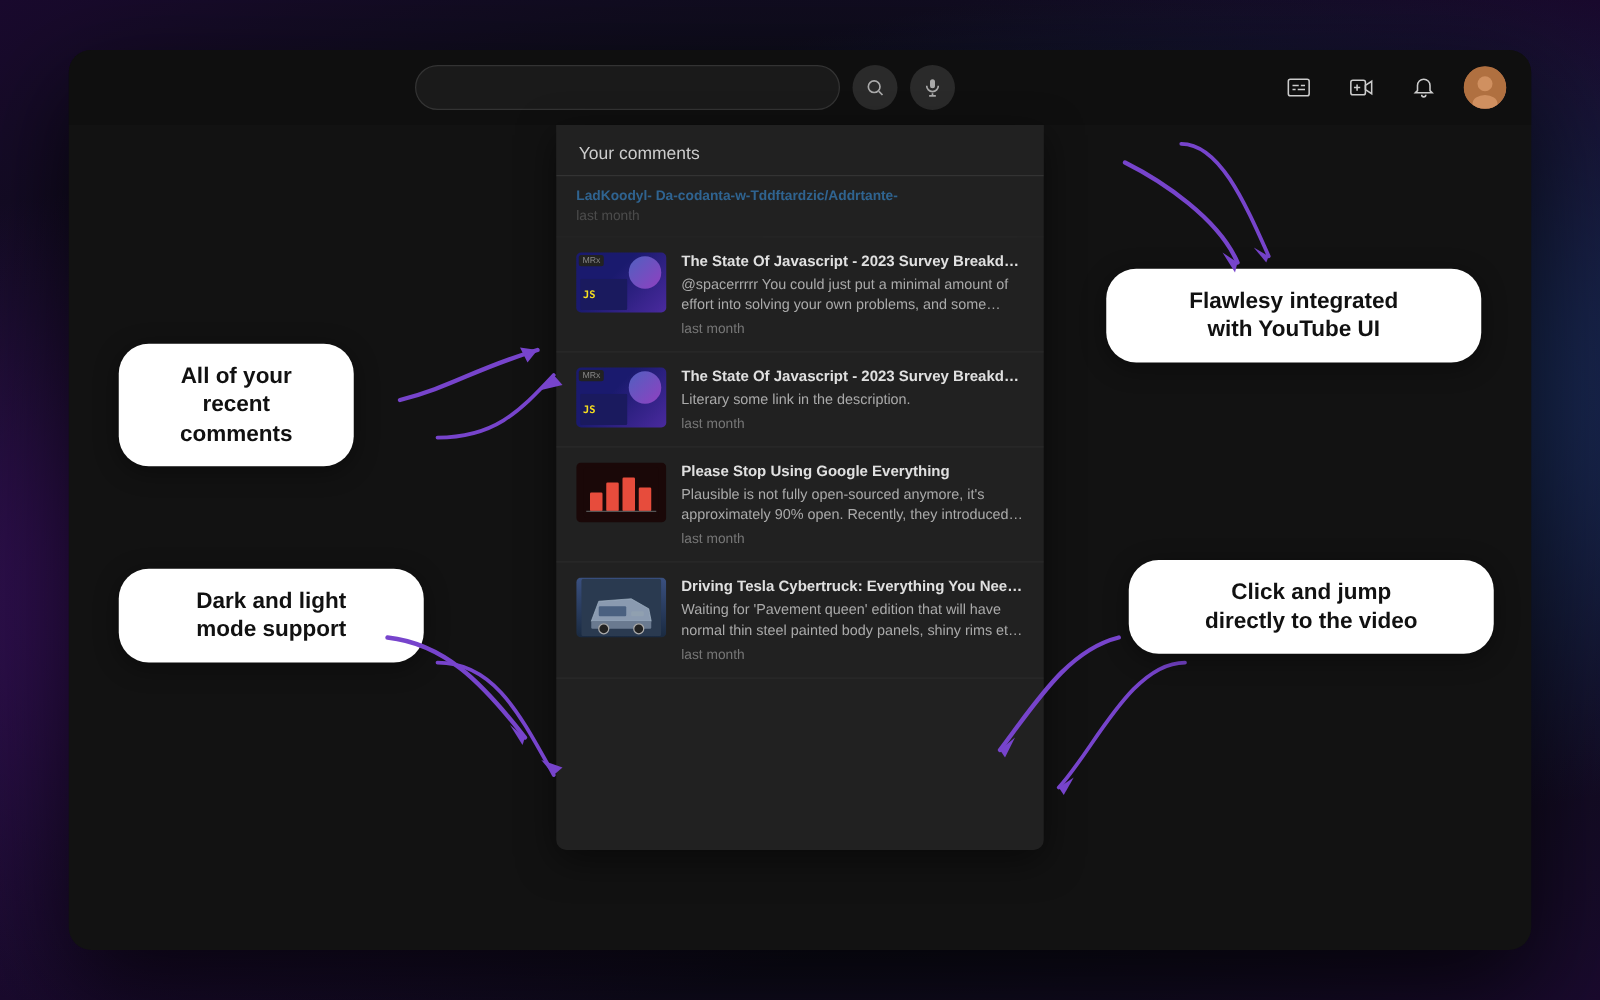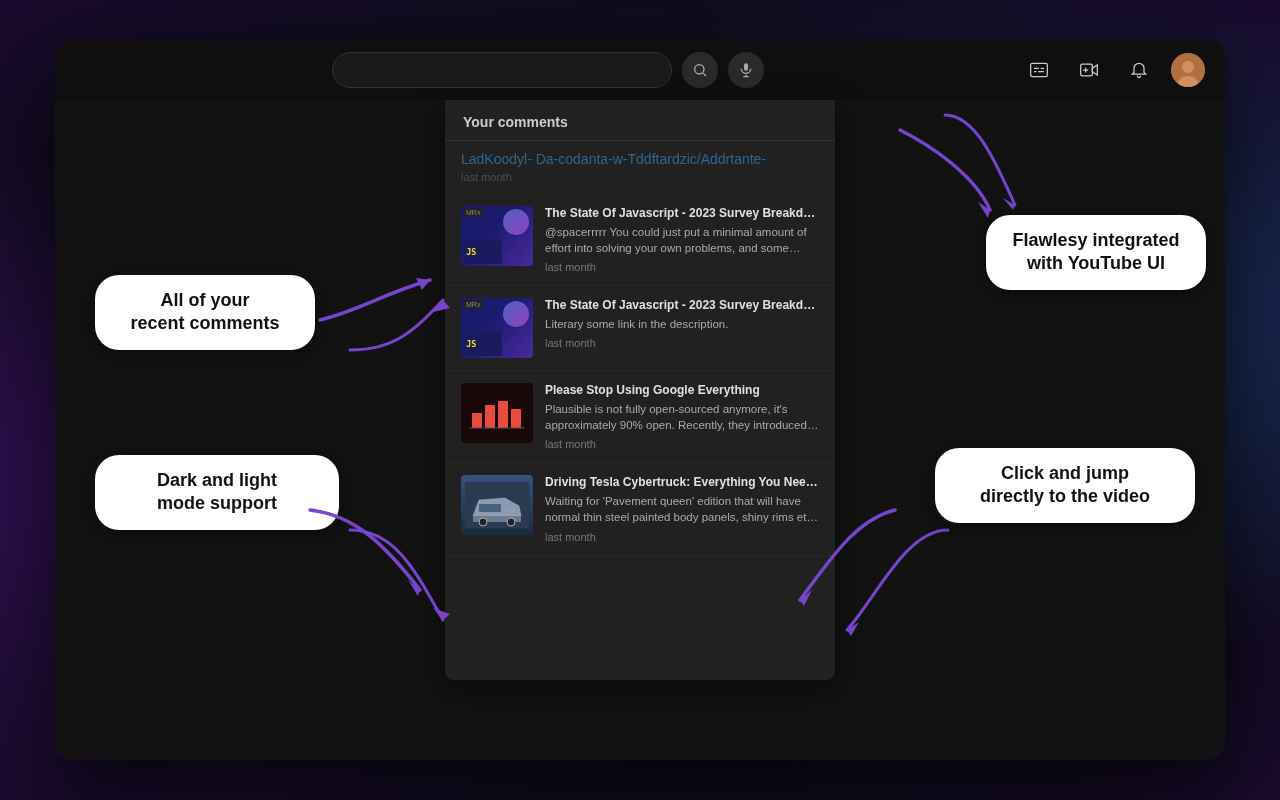--- a/index.html
+++ b/index.html
@@ -130,37 +130,37 @@
       padding: 0;
       z-index: 20;
       box-shadow: 0 8px 30px rgba(0,0,0,0.5);
       overflow: hidden;
       bottom: 80px;
     }
 
     .panel-header {
       padding: 14px 18px 10px;
       font-size: 14px;
-      font-weight: 700;
+      font-weight: 400;
       color: #ccc;
       background: #212121;
       border-bottom: 1px solid #333;
     }
 
     .comment-item {
       display: flex;
       gap: 12px;
       padding: 12px 16px;
       border-bottom: 1px solid #2a2a2a;
       cursor: pointer;
     }
 
     .comment-thumb {
       width: 72px;
-      height: 60px;
+      height: 48px;
       border-radius: 4px;
       flex-shrink: 0;
       overflow: hidden;
       background: #333;
     }
 
     .comment-thumb-js1 {
       background: linear-gradient(135deg, #1a1a6e 40%, #4a2a9e 100%);
       display: flex;
       align-items: center;
@@ -226,25 +226,26 @@
     }
 
     
     .comment-faded {
       padding: 10px 16px;
       border-bottom: 1px solid #2a2a2a;
       opacity: 0.5;
     }
 
     .comment-faded .comment-url {
-      font-size: 14px;
+      font-size: 11px;
       color: #3ea6ff;
       white-space: nowrap;
       overflow: hidden;
       text-overflow: ellipsis;
+      font-weight: bold;
     }
 
     .comment-faded .comment-time {
       font-size: 11px;
       color: #777;
       margin-top: 4px;
     }
 
     
     .annotation {
@@ -452,33 +453,33 @@
 
     <path d="M 890 75 C 920 75, 940 120, 960 165" fill="none" stroke="#7744cc" stroke-width="3" stroke-linecap="round"></path>
     <path d="M 960 165 L 948 158 L 958 170 Z" fill="#7744cc"></path>
 
     <path d="M 893 490 C 850 490, 820 560, 792 590" fill="none" stroke="#7744cc" stroke-width="3" stroke-linecap="round"></path>
     <path d="M 792 590 L 804 582 L 796 596 Z" fill="#7744cc"></path>
   </svg>
 
 </div>
 
-<div class="annotation annotation-recent" style="position:absolute; left:95px; top:275px; width:220px;">
+<div class="annotation annotation-recent" style="position:absolute; left:95px; top:275px; width:188px;">
   <span>All of your<br>recent comments</span>
 </div>
 
 <div class="annotation annotation-dark" style="position:absolute; left:95px; top:455px; width:244px;">
   <span>Dark and light<br>mode support</span>
 </div>
 
-<div class="annotation annotation-integrated" style="position:absolute; right:74px; top:215px; width:220px;">
+<div class="annotation annotation-integrated" style="position:absolute; right:95px; top:215px; width:300px;">
   <span>Flawlesy integrated<br>with YouTube UI</span>
 </div>
 
-<div class="annotation annotation-jump" style="position:absolute; right:85px; top:448px; width:260px;">
+<div class="annotation annotation-jump" style="position:absolute; right:85px; top:448px; width:292px;">
   <span>Click and jump<br>directly to the video</span>
 </div>
 
 <svg style="position:absolute;top:0;left:0;width:1280px;height:800px;pointer-events:none;z-index:100;" viewBox="0 0 1280 800">
 
   <path d="M 320 320 C 360 310, 380 295, 430 280" fill="none" stroke="#7744cc" stroke-width="3.5" stroke-linecap="round"></path>
   <polygon points="430,280 416,278 422,290" fill="#7744cc"></polygon>
 
   <path d="M 310 510 C 355 515, 385 545, 420 590" fill="none" stroke="#7744cc" stroke-width="3.5" stroke-linecap="round"></path>
   <polygon points="420,590 408,580 418,596" fill="#7744cc"></polygon>

